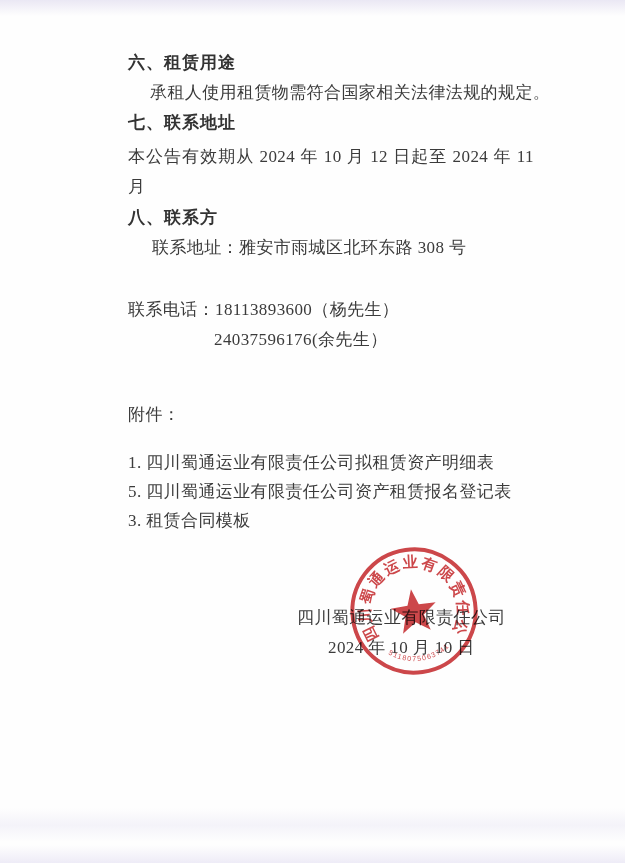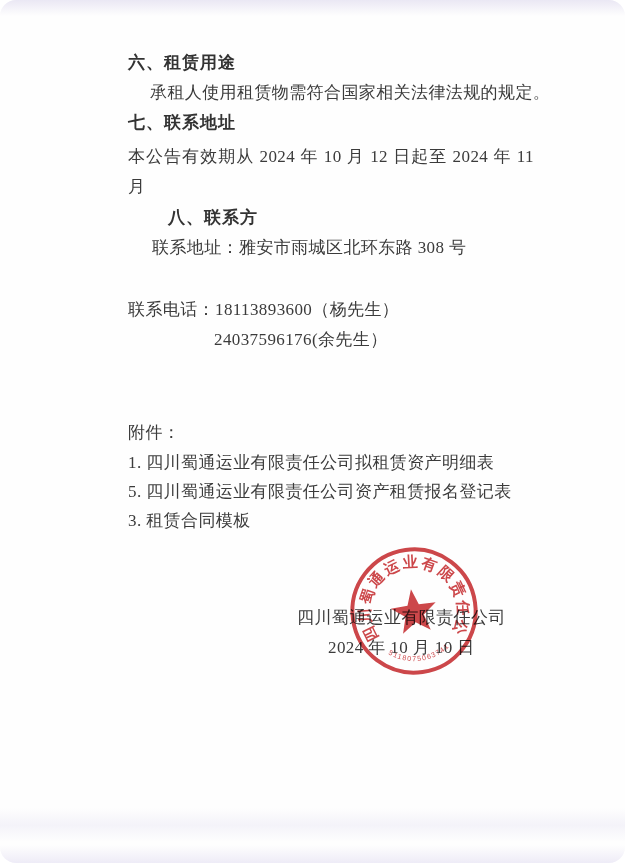--- a/index.html
+++ b/index.html
@@ -8,21 +8,20 @@
     background: #ffffff;
   }
   .page {
     position: relative;
     width: 625px;
     height: 863px;
     background: #fefefe;
     overflow: hidden;
     font-family: "Liberation Serif", "DejaVu Serif", serif;
     color: #3b3b3b;
-    border-radius: 16px;
   }
   
   .scan-edge-top {
     position: absolute;
     left: 0; top: 0;
     width: 625px; height: 16px;
     background: linear-gradient(180deg, rgba(232,229,243,0.9), rgba(255,255,255,0));
   }
   .scan-band-bottom {
     position: absolute;
@@ -78,29 +77,29 @@
 
   <div class="line heading" style="left:128px; top:48px;">六、租赁用途</div>
 
   <div class="line" style="left:128px; top:78px;margin-left:22px;">承租人使用租赁物需符合国家相关法律法规的规定。</div>
 
   <div class="line heading" style="left:128px; top:108px;">七、联系地址</div>
 
   <div class="line justified" style="left:128px; top:142px;">本公告有效期从 2024 年 10 月 12 日起至 2024 年 11 月</div>
 
 
-  <div class="line heading" style="left:128px; top:203px;margin-left:40px;">八、联系方</div>
+  <div class="line heading" style="left:128px; top:203px;">八、联系方</div>
 
   <div class="line" style="left:128px; top:233px;margin-left:24px;">联系地址：雅安市雨城区北环东路 308 号</div>
 
   <div class="line" style="left:128px; top:295px;">联系电话：18113893600（杨先生）</div>
 
   <div class="line" style="left:214px; top:325px;">24037596176(余先生）</div>
 
-  <div class="line" style="left:128px; top:418px;">附件：</div>
+  <div class="line" style="left:128px; top:400px;">附件：</div>
 
   <div class="line" style="left:128px; top:448px;">1. 四川蜀通运业有限责任公司拟租赁资产明细表</div>
 
   <div class="line" style="left:128px; top:477px;">5. 四川蜀通运业有限责任公司资产租赁报名登记表</div>
 
   <div class="line" style="left:128px; top:506px;">3. 租赁合同模板</div>
 
   <div class="line" style="left:297px; top:603px;">四川蜀通运业有限责任公司</div>
 
   <div class="line" style="left:328px; top:633px;">2024 年 10 月 10 日</div>

